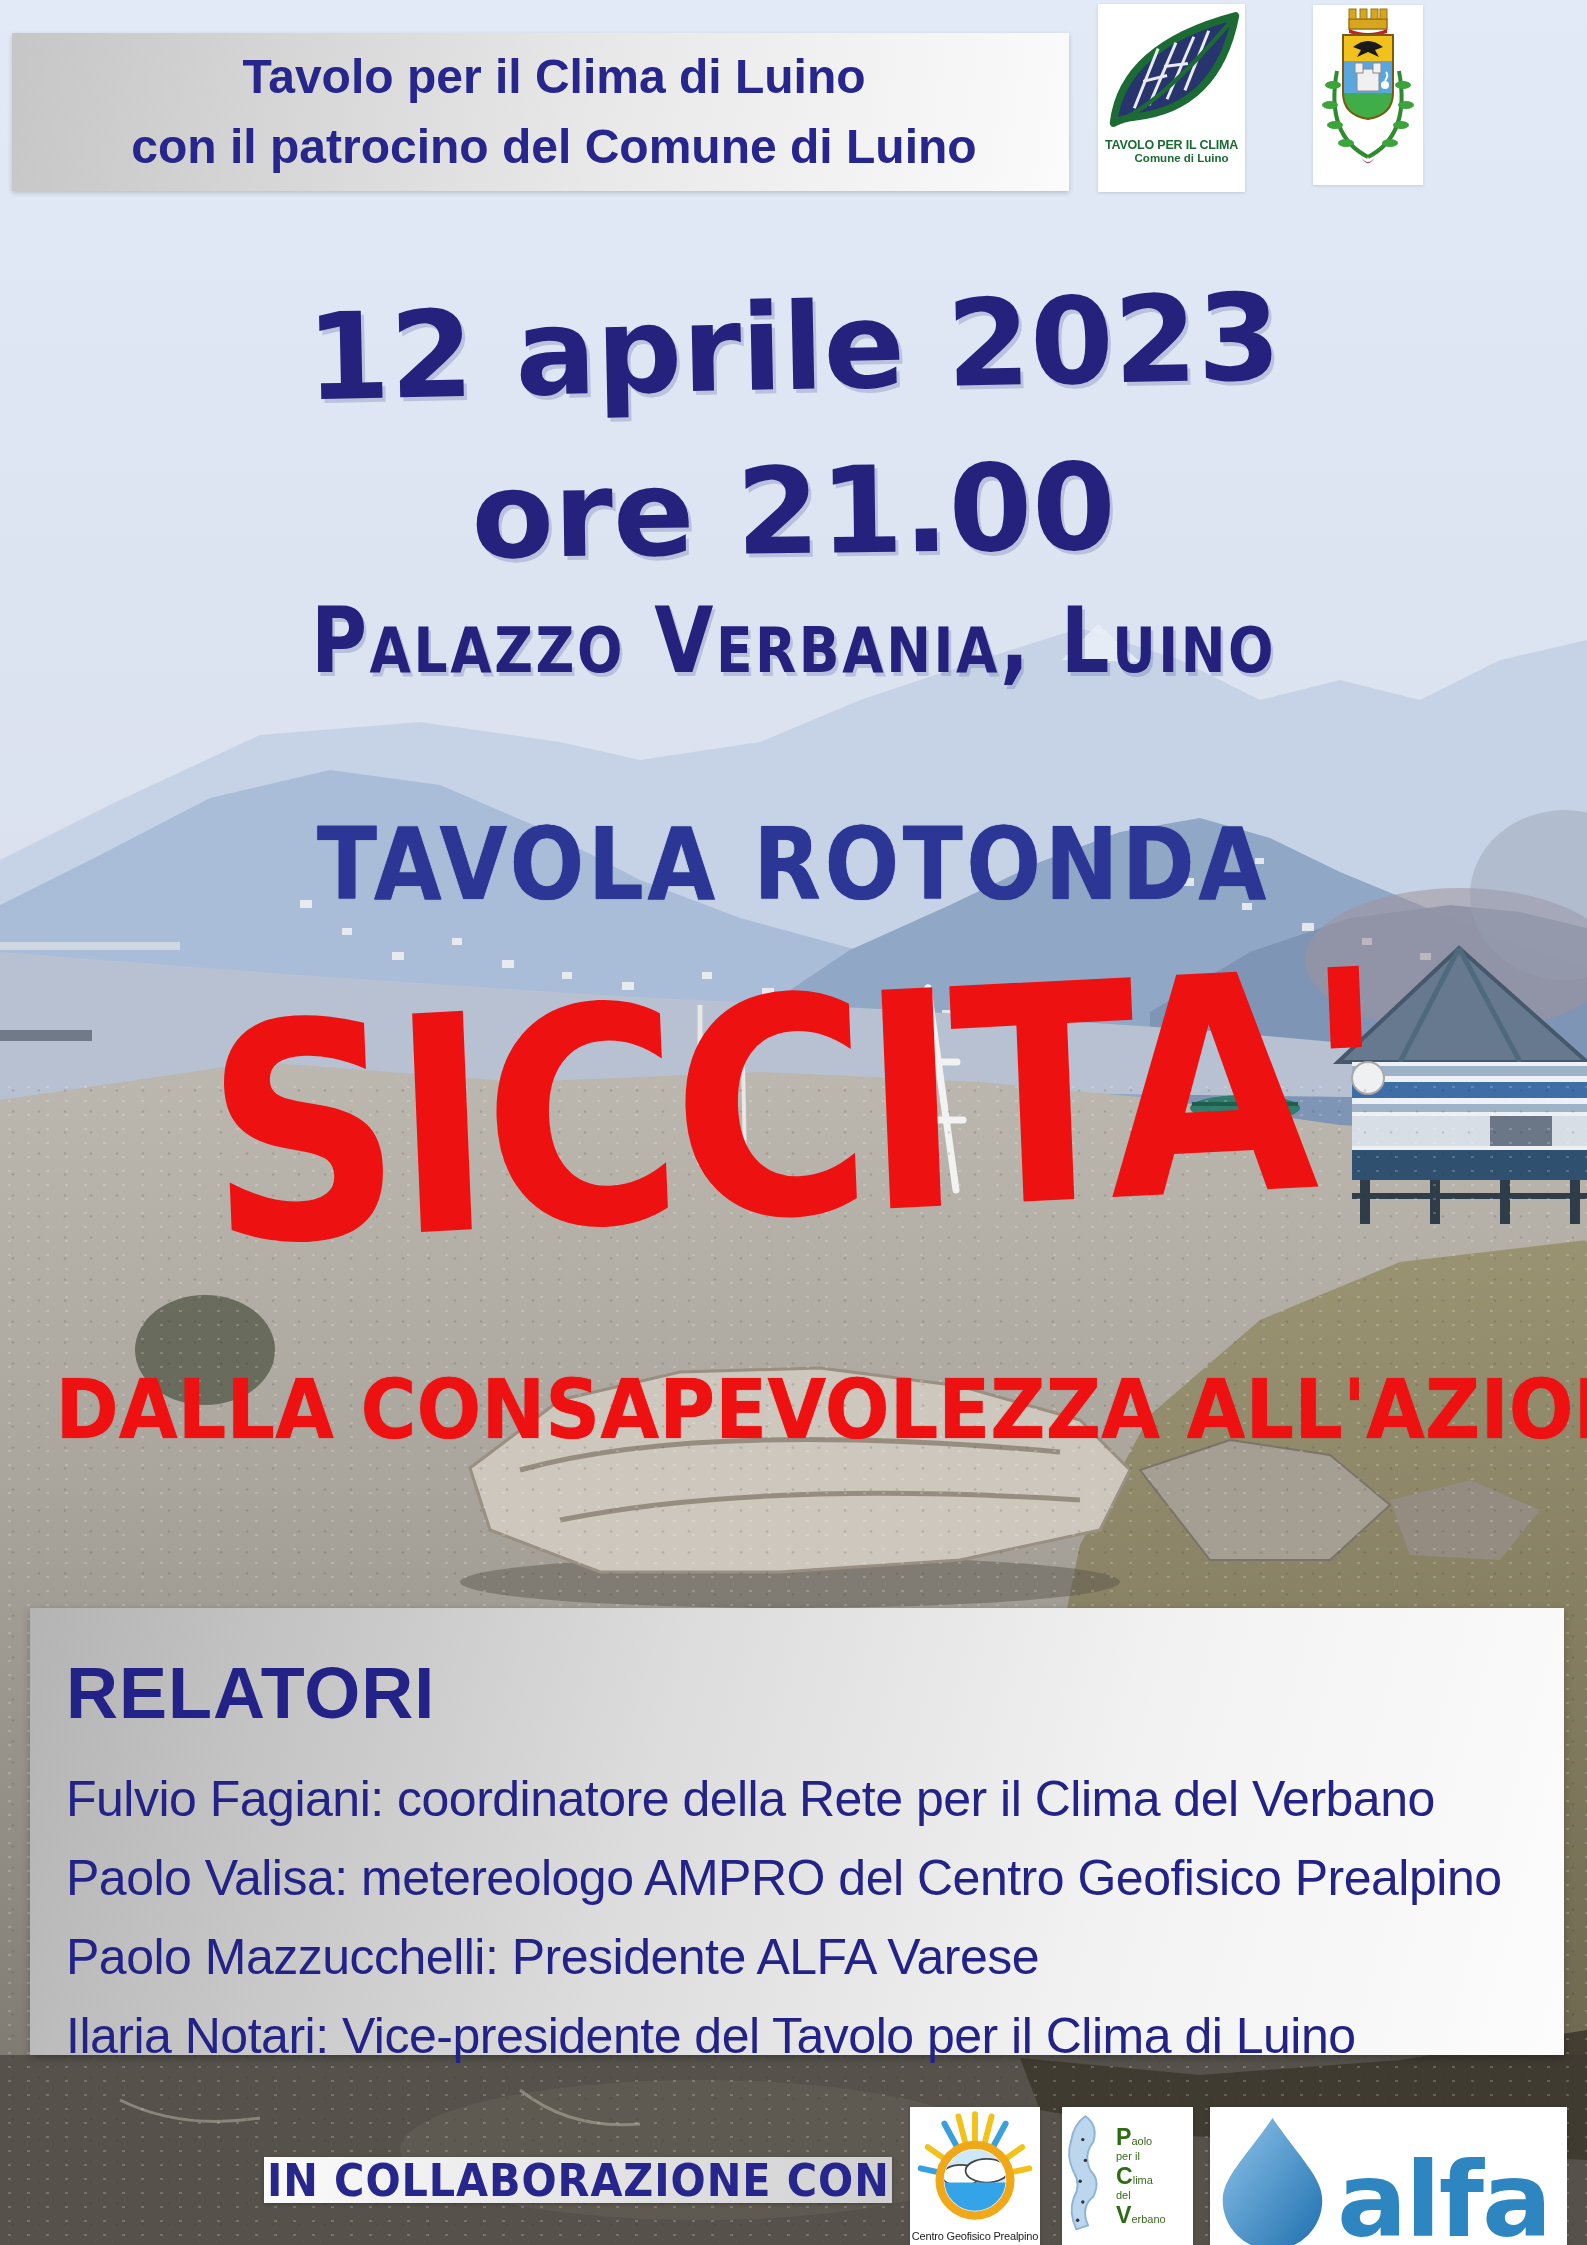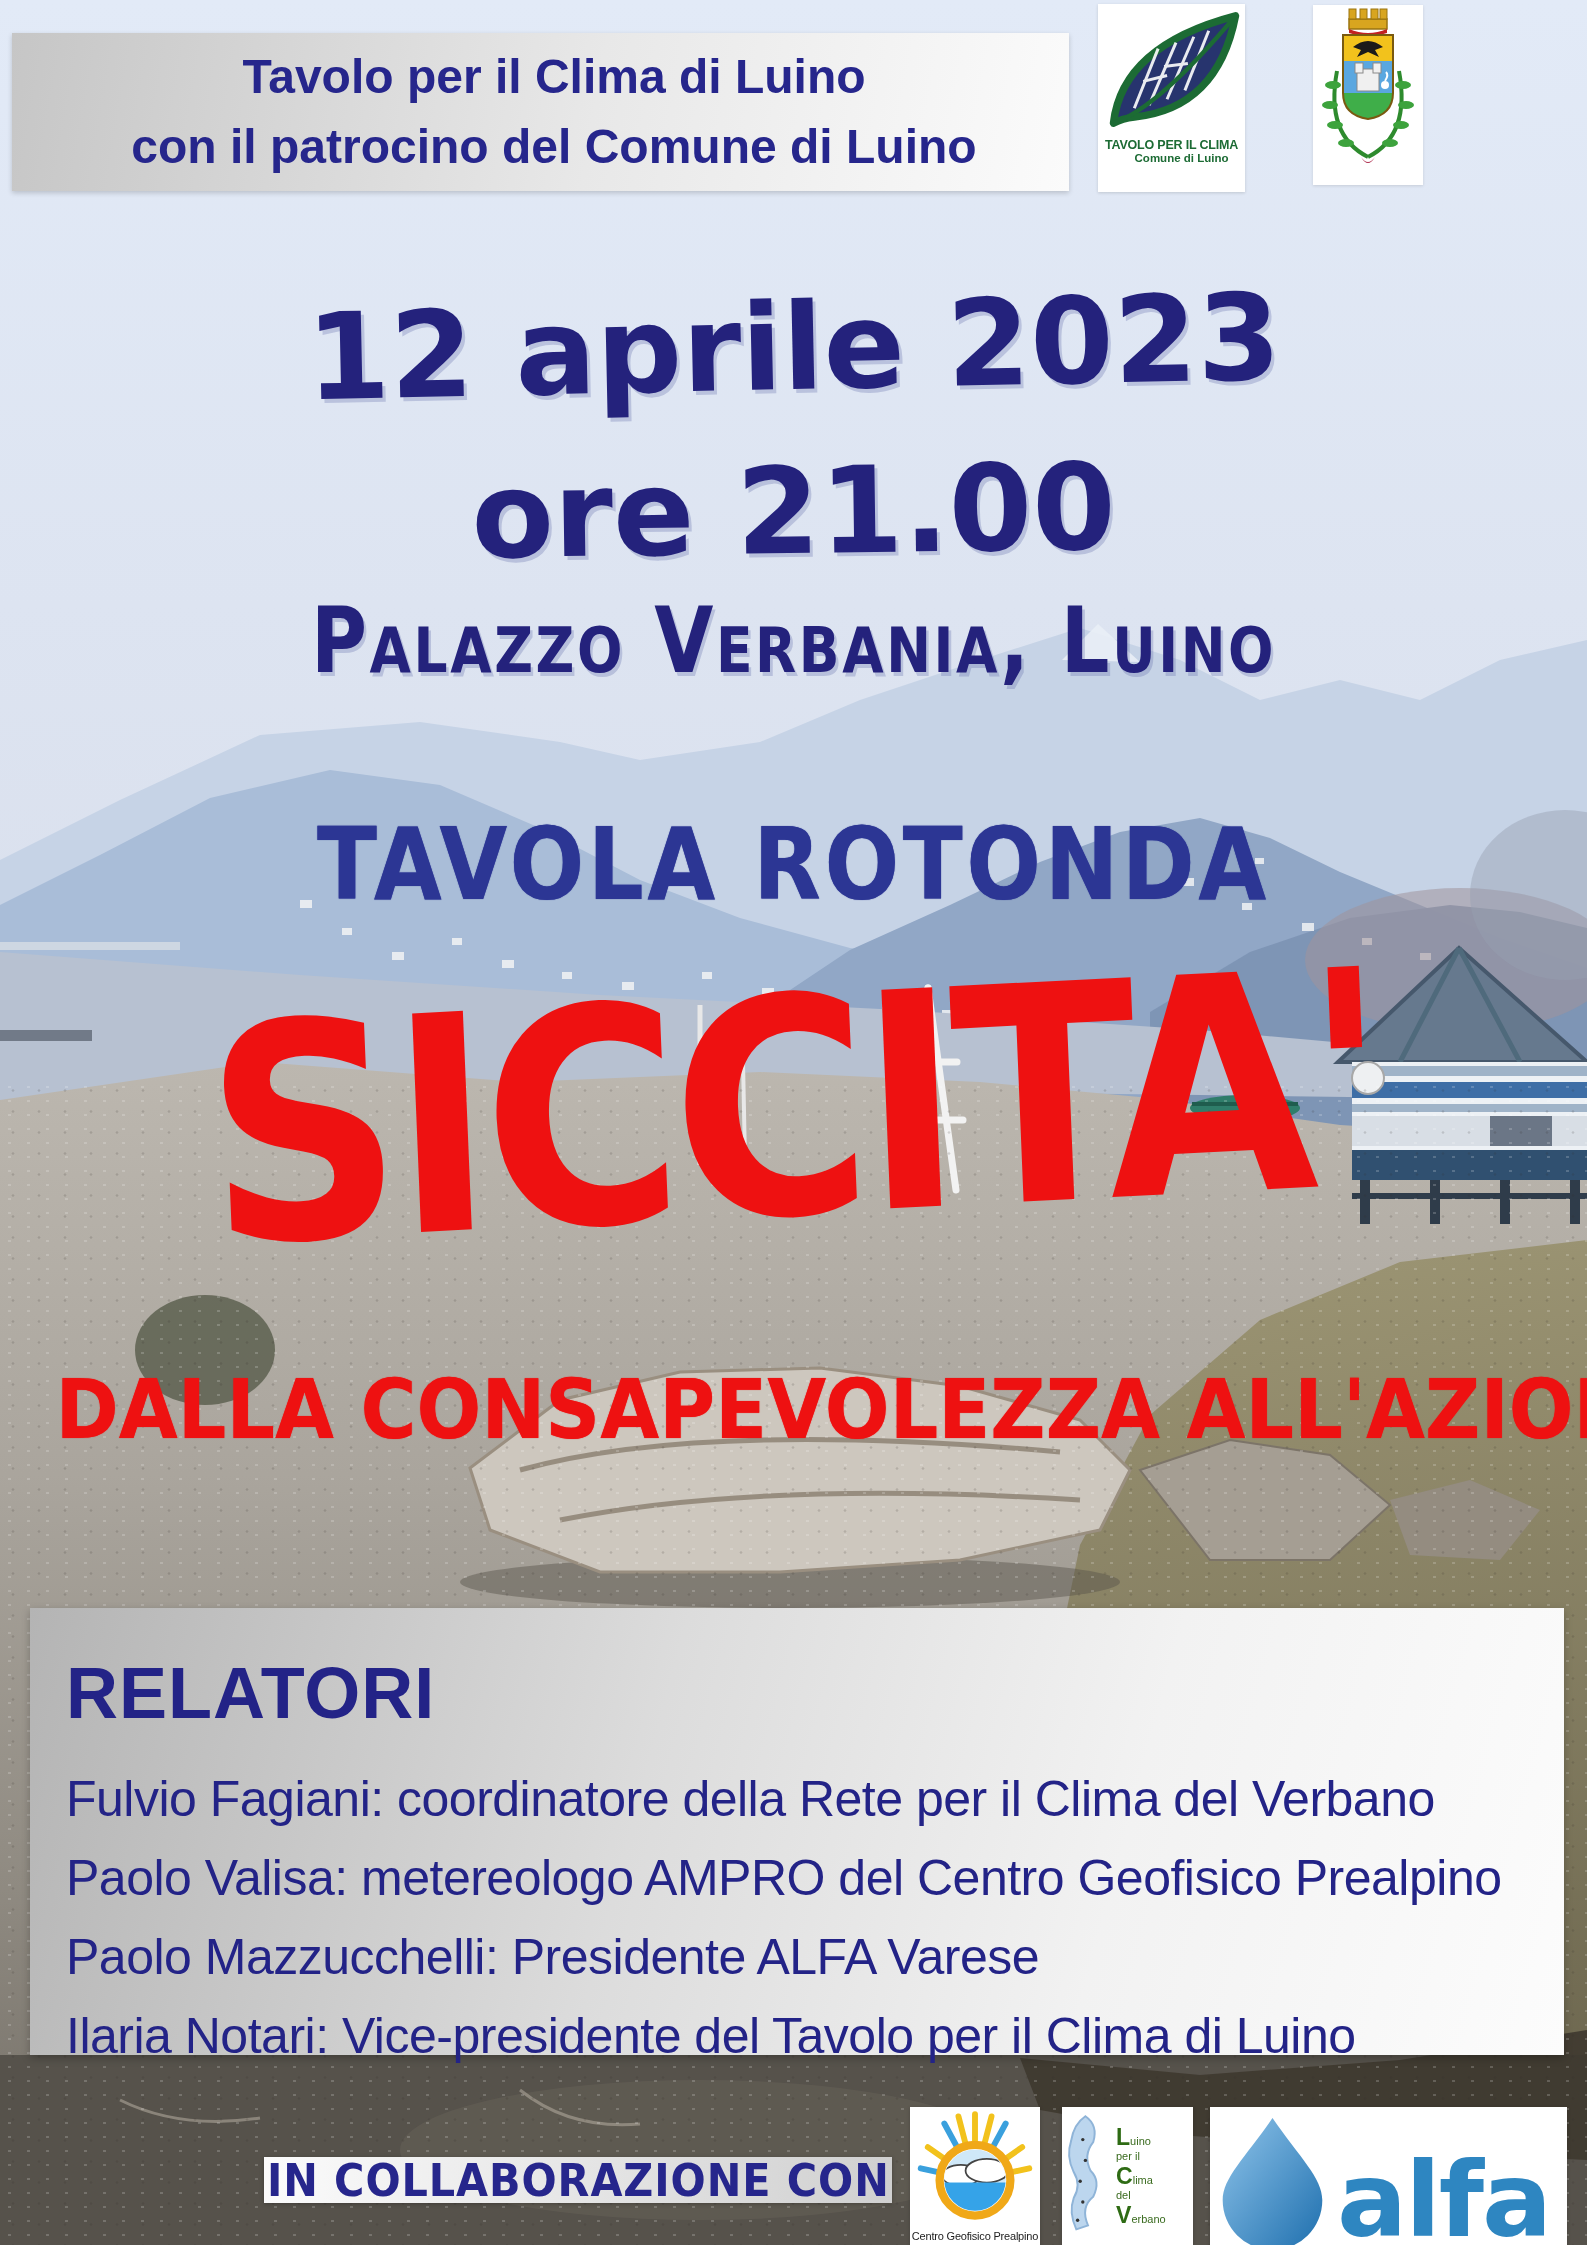--- a/index.html
+++ b/index.html
@@ -330,21 +330,21 @@
       <path d="M18,4 q10,7 6,20 q-8,10 -2,22 q8,8 2,20 q-10,8 -4,22 l-9,3 q-6,-13 -2,-24 q6,-10 0,-20 q-6,-12 -2,-24 q2,-13 11,-19 Z" fill="#bcd6ee" stroke="#8fb4d8" stroke-width="1.5"></path>
       <g fill="#333">
           <circle cx="16" cy="22" r="1.3"></circle>
           <circle cx="18" cy="38" r="1.3"></circle>
           <circle cx="14" cy="54" r="1.3"></circle>
           <circle cx="16" cy="70" r="1.3"></circle>
           <circle cx="12" cy="84" r="1.3"></circle>
         </g>
     </svg>
     <div class="rcv-text">
-      <div class="rcv-big">Luino</div>
+      <div class="rcv-big">Paolo</div>
       <div>per il</div>
       <div class="rcv-big">Clima</div>
       <div>del</div>
       <div class="rcv-big">Verbano</div>
     </div>
   </div>
 
   <div class="abs logo-card alfa-card">
     <svg width="125" height="132" viewBox="0 0 100 106">
       <path d="M50,4 C28,36 10,52 10,70 a40,40 0 0 0 80,0 C90,52 72,36 50,4 Z" fill="url(#dropGrad2)"></path>

